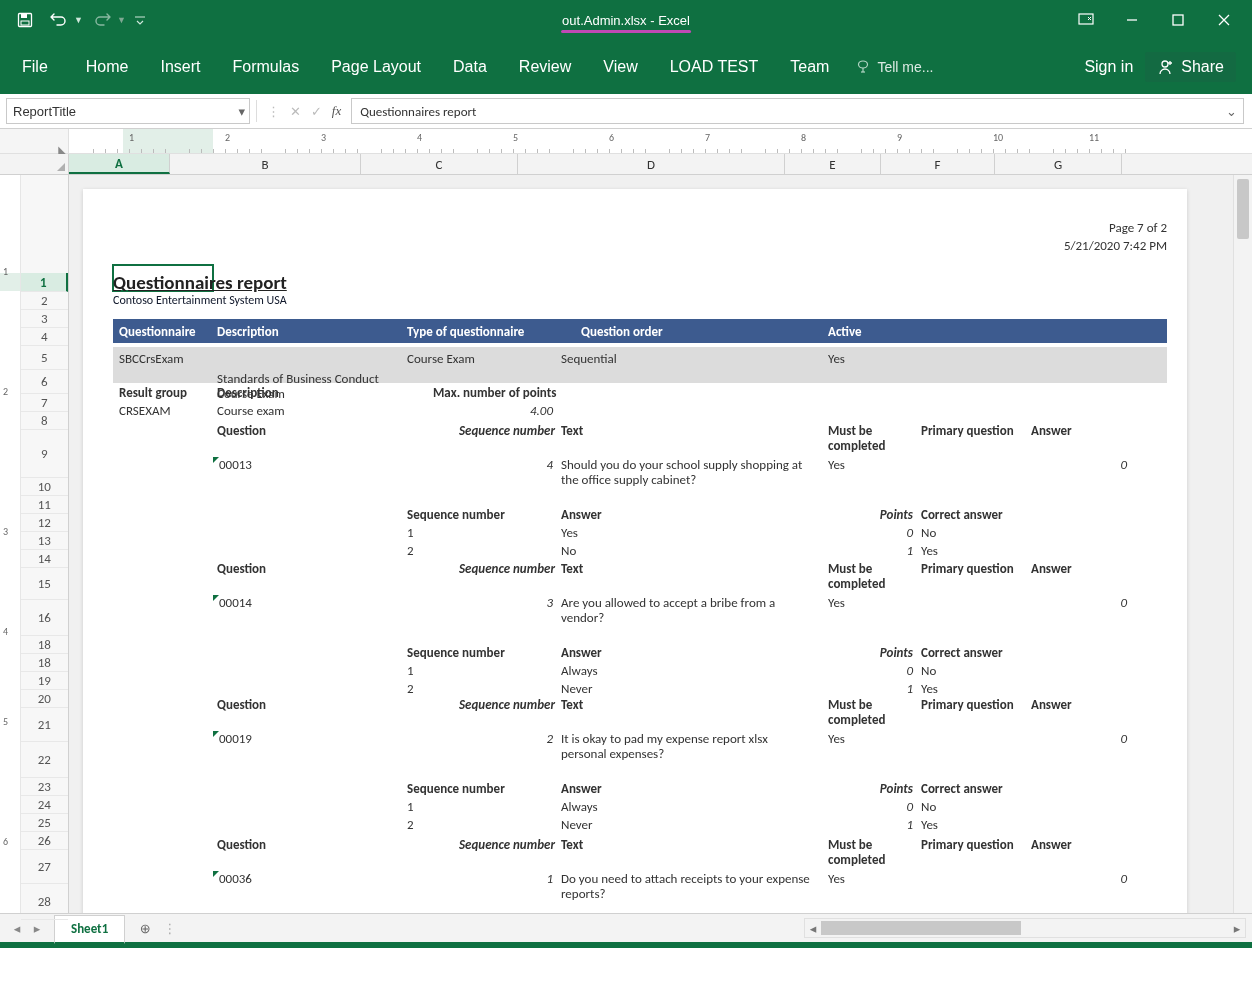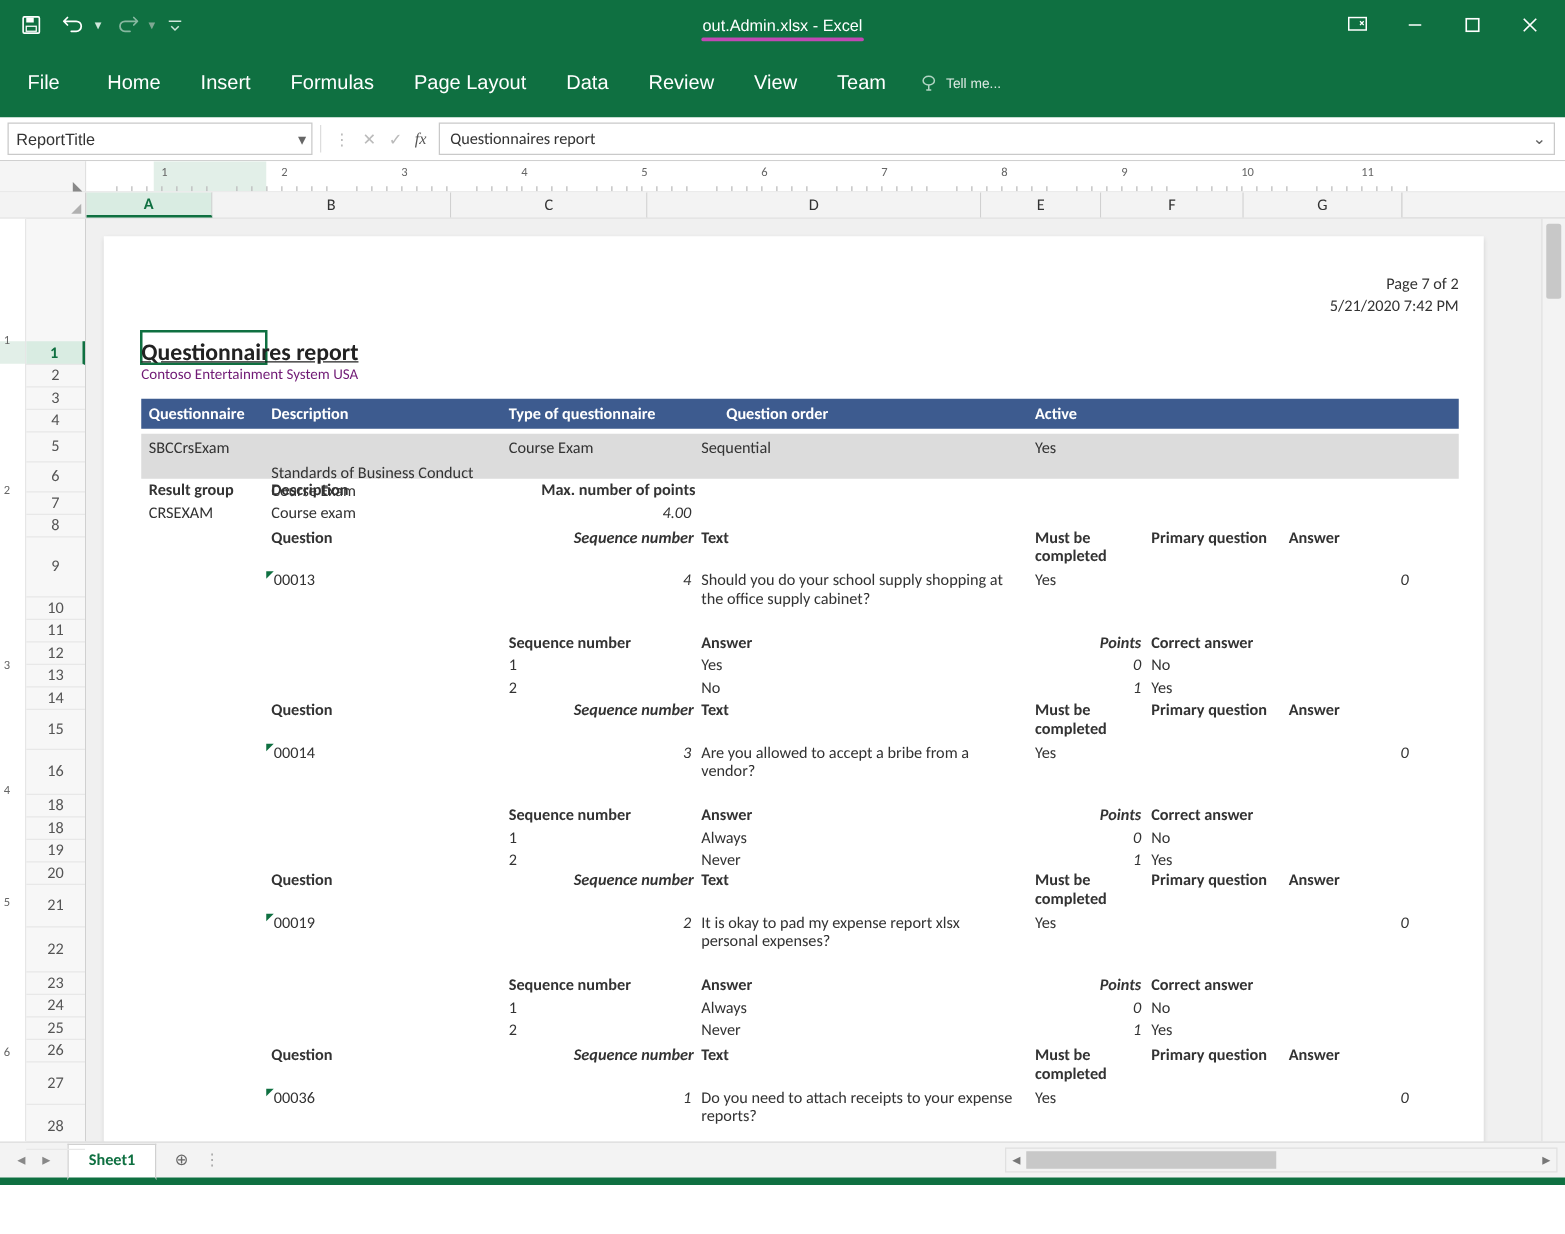--- a/index.html
+++ b/index.html
@@ -9,21 +9,21 @@
   .qat-btn{width:30px;height:30px;display:flex;align-items:center;justify-content:center;border-radius:2px;}
   .qat-btn svg{display:block;}
   .title-center{position:absolute;left:50%;transform:translateX(-50%);font-size:13px;display:flex;align-items:center;}
   .title-underline{position:absolute;bottom:-5px;left:50%;transform:translateX(-50%);width:130px;height:3px;background:#c049b4;border-radius:2px;}
   .win-controls{margin-left:auto;display:flex;align-items:center;gap:2px;padding-right:6px;}
   .win-btn{width:44px;height:30px;display:flex;align-items:center;justify-content:center;}
   
   .ribbon{height:54px;background:#0f7041;display:flex;align-items:center;color:#fff;}
   .rtab{padding:0 16px;height:54px;display:flex;align-items:center;font-size:16px;cursor:pointer;}
   .rtab.file{font-size:16px;padding:0 22px;}
-  .tellme{display:flex;align-items:center;gap:6px;margin-left:10px;opacity:.85;font-size:11px;}
+  .tellme{display:flex;align-items:center;gap:6px;margin-left:10px;opacity:.85;font-size:14px;}
   .rib-right{margin-left:auto;display:flex;align-items:center;gap:12px;padding-right:16px;}
   .signin{font-size:16px;}
   .share{display:flex;align-items:center;gap:6px;background:#136a42;padding:6px 12px;border-radius:2px;font-size:16px;}
   
   .fbar{height:30px;border-bottom:1px solid #d0d0d0;display:flex;align-items:center;background:#fff;padding:2px 8px 2px 6px;gap:6px;}
   .namebox{height:24px;border:1px solid #c9c9c9;display:flex;align-items:center;padding:0 6px;width:230px;background:#fff;position:relative;font-size:13px;}
   .namebox .dd{position:absolute;right:4px;color:#666;}
   .fsep{width:1px;height:22px;background:#ddd;}
   .fxicons{display:flex;align-items:center;gap:10px;color:#999;padding:0 4px;}
   .fx-label{font-style:italic;font-family:"Times New Roman",serif;color:#555;}
@@ -50,21 +50,21 @@
   .vruler .vt{position:absolute;left:3px;font-size:10px;color:#666;}
   .vruler-ind{position:absolute;left:0;top:98px;width:100%;height:18px;background:#e2efe8;}
   .rownums{width:48px;position:relative;font-family:Calibri,Arial,sans-serif;}
   .rn{position:absolute;left:0;right:0;text-align:center;color:#555;border-bottom:1px solid #e8e8e8;display:flex;align-items:center;justify-content:center;font-size:13px;}
   .rn.active{background:#d9ece2;color:#0f7041;font-weight:bold;border-right:2px solid #0f7041;}
   .sheet{flex:1;position:relative;background:#f0f0f0;overflow:hidden;}
   .page{position:absolute;left:14px;top:14px;width:1104px;height:900px;background:#fff;box-shadow:0 1px 4px rgba(0,0,0,.15);font-family:Calibri,Arial,sans-serif;}
   .cursor-cell{position:absolute;border:2px solid #0f7041;background:rgba(255,255,255,0);}
   .pg-meta{position:absolute;right:20px;top:30px;text-align:right;color:#333;font-size:13px;line-height:1.4;}
   .rpt-title{position:absolute;left:30px;top:82px;font-size:19px;font-weight:bold;color:#222;}
-  .rpt-sub{position:absolute;left:30px;top:104px;font-size:12px;color:#701a75;}
+  .rpt-sub{position:absolute;left:30px;top:104px;font-size:12px;color:#0f172a;}
   .thdr{position:absolute;left:30px;right:20px;height:24px;background:#3d5b8f;color:#fff;font-weight:bold;display:flex;align-items:center;font-size:13px;}
   .thdr span{position:absolute;}
   .trow{position:absolute;left:30px;right:20px;font-size:13px;}
   .shade{background:#dcdcdc;}
   .cell{position:absolute;}
   .b{font-weight:bold;}
   .r{text-align:right;font-style:italic;}
   .green-tri{position:relative;}
   .green-tri::before{content:"";position:absolute;left:0;top:0;border-top:6px solid #0f7041;border-right:6px solid transparent;}
   
@@ -144,28 +144,40 @@
 
 <div class="ribbon">
   <div class="rtab file">File</div>
   <div class="rtab">Home</div>
   <div class="rtab">Insert</div>
   <div class="rtab">Formulas</div>
   <div class="rtab">Page Layout</div>
   <div class="rtab">Data</div>
   <div class="rtab">Review</div>
   <div class="rtab">View</div>
+  <div class="rtab">LOAD TEST</div>
   <div class="rtab">Team</div>
   <div class="tellme">
     <svg width="16" height="16" viewBox="0 0 16 16" fill="none">
         <ellipse cx="8" cy="5.5" rx="4.5" ry="3.5" stroke="#cfe7db" stroke-width="1.2"></ellipse>
         <line x1="8" y1="9" x2="8" y2="13" stroke="#cfe7db" stroke-width="1.2"></line>
         <line x1="6" y1="13" x2="10" y2="13" stroke="#cfe7db" stroke-width="1.2"></line>
       </svg>
     <span>Tell me...</span>
+  </div>
+  <div class="rib-right">
+    <div class="signin">Sign in</div>
+    <div class="share">
+      <svg width="18" height="18" viewBox="0 0 18 18" fill="none">
+          <circle cx="8" cy="6" r="3" stroke="#fff" stroke-width="1.3"></circle>
+          <path d="M3 16c0-3 2.5-5 5-5s5 2 5 5" stroke="#fff" stroke-width="1.3"></path>
+          <path d="M13 3v4M11 5h4" stroke="#fff" stroke-width="1.3"></path>
+        </svg>
+      <span>Share</span>
+    </div>
   </div>
 </div>
 
 <div class="fbar">
   <div class="namebox">
     <span>ReportTitle</span>
     <span class="dd">▾</span>
   </div>
   <div class="fsep"></div>
   <div class="fxicons">

